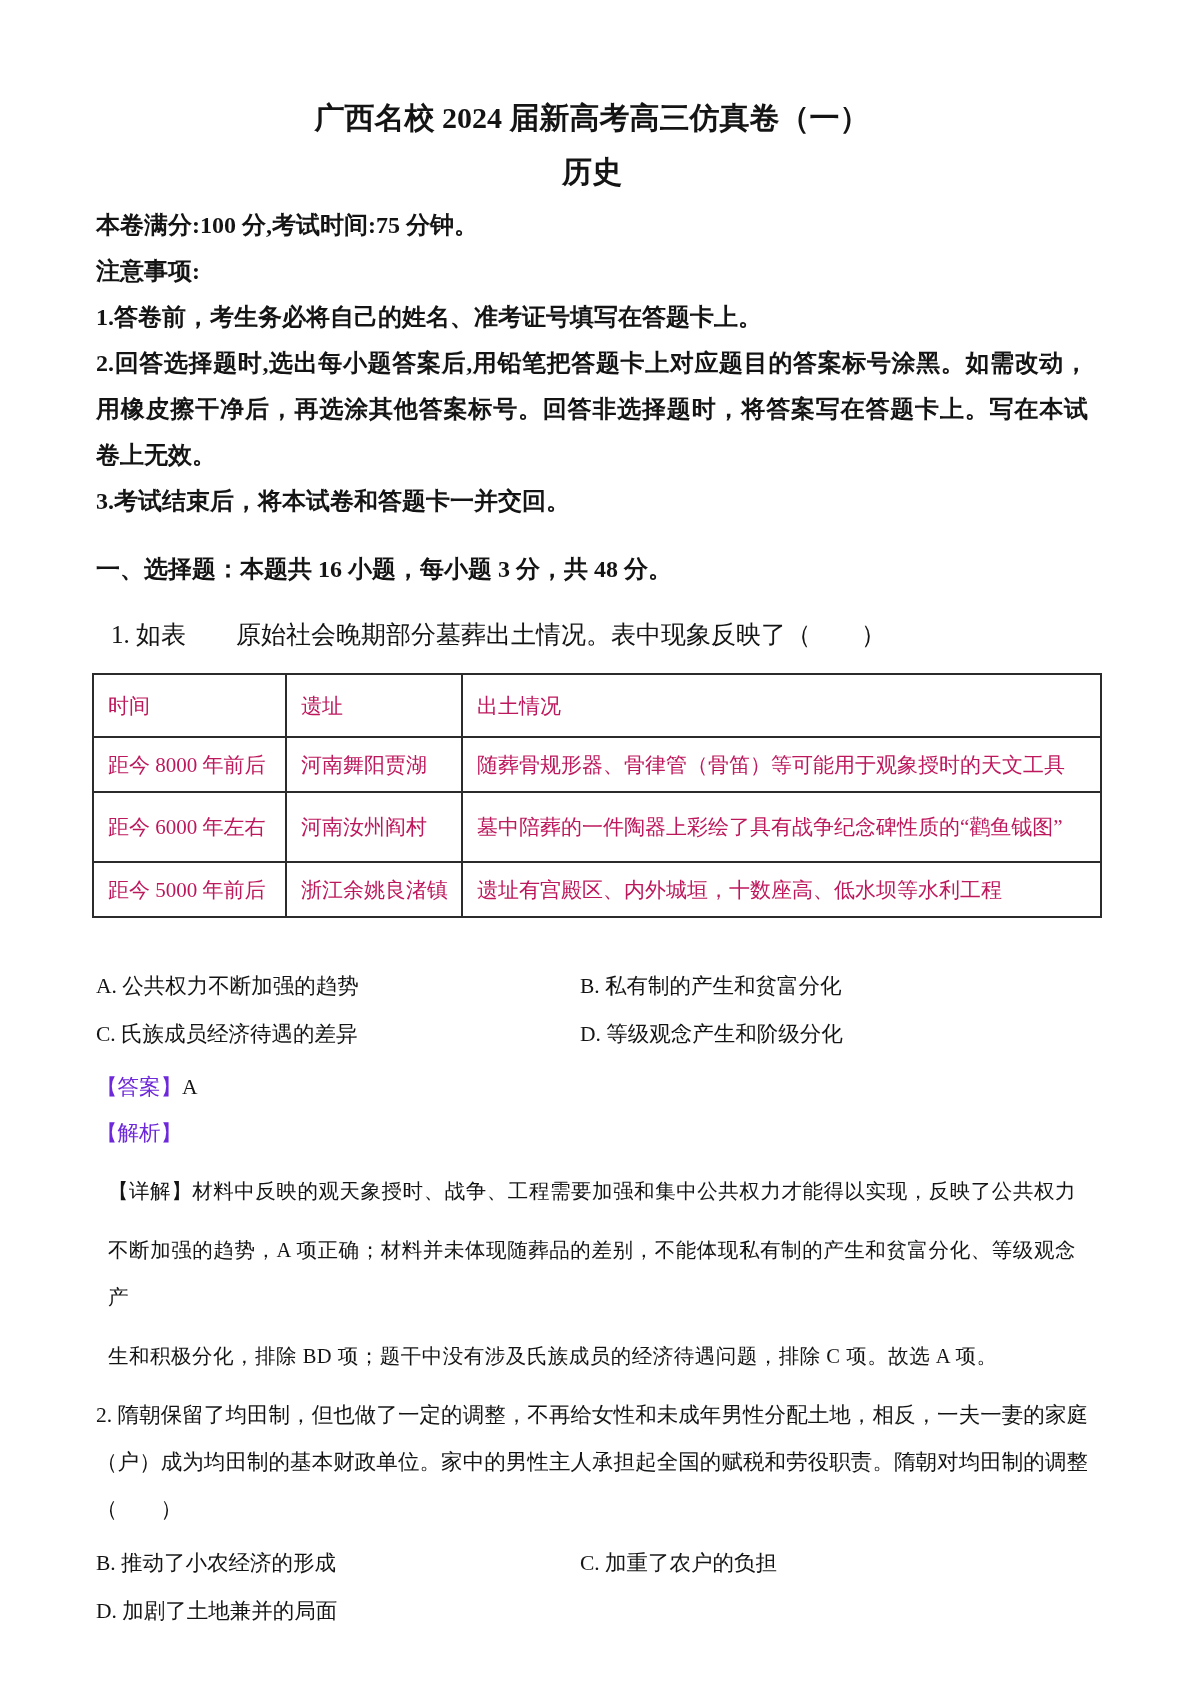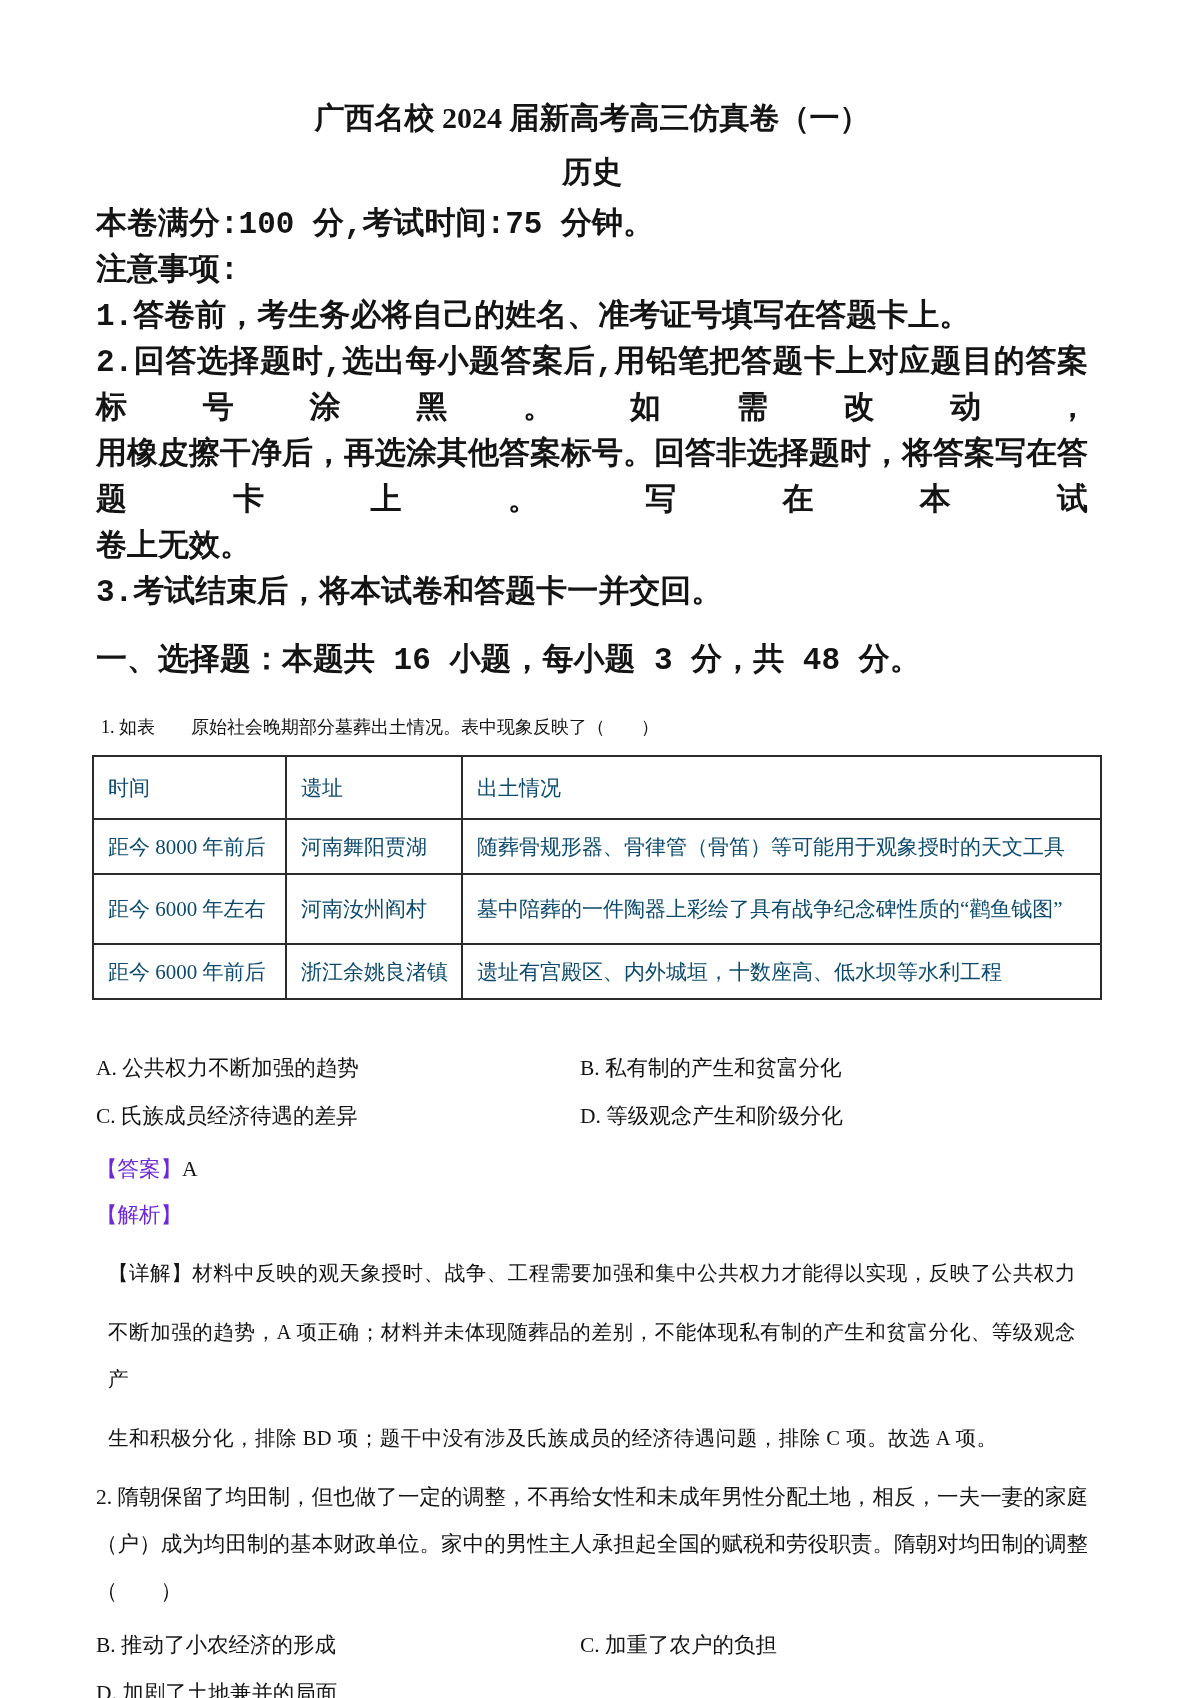--- a/index.html
+++ b/index.html
@@ -5,28 +5,28 @@
   html,body{margin:0;padding:0;}
   body{
     width:1200px;height:1698px;background:#ffffff;overflow:hidden;
     font-family:"Liberation Serif","DejaVu Serif",serif;
     color:#141414;
   }
   .page{width:992px;padding:98px 112px 0 96px;}
   .title{font-size:30px;line-height:40px;font-weight:bold;text-align:center;margin:0;}
   .subject{font-size:30px;line-height:40px;font-weight:bold;text-align:center;margin:14px 0 0 0;}
   .b{font-weight:bold;}
-  .line24{font-size:31px;line-height:46px;margin:0;font-family:Liberation Mono, monospace;}
-  .line21{font-size:18px;line-height:46px;margin:5px;}
+  .line24{font-size:24px;line-height:46px;margin:0;}
+  .line21{font-size:25px;line-height:46px;margin:15px;}
   .jline{text-align:justify;text-align-last:justify;}
   .section-head{margin-top:22px;}
   .q1stem{margin-top:20px;}
   .qtable{
     border-collapse:collapse;margin-top:2px;width:1010px;margin-left:-4px;
-    table-layout:fixed;font-size:21px;color:#0c4a6e;
+    table-layout:fixed;font-size:21px;color:#be185d;
   }
   .qtable td{
     border:2px solid #2b2b2b;padding:0 10px 0 14px;vertical-align:middle;
     box-sizing:border-box;overflow:hidden;white-space:nowrap;
   }
   .qtable col.c1{width:193px;}
   .qtable col.c2{width:176px;}
   .qtable tr.h{height:63px;}
   .qtable tr.r1{height:55px;}
   .qtable tr.r2{height:70px;}
@@ -81,21 +81,21 @@
       <td>距今 8000 年前后</td>
       <td>河南舞阳贾湖</td>
       <td>随葬骨规形器、骨律管（骨笛）等可能用于观象授时的天文工具</td>
     </tr>
     <tr class="r2">
       <td>距今 6000 年左右</td>
       <td>河南汝州阎村</td>
       <td>墓中陪葬的一件陶器上彩绘了具有战争纪念碑性质的“鹳鱼钺图”</td>
     </tr>
     <tr class="r3">
-      <td>距今 6000 年前后</td>
+      <td>距今 5000 年前后</td>
       <td>浙江余姚良渚镇</td>
       <td>遗址有宫殿区、内外城垣，十数座高、低水坝等水利工程</td>
     </tr>
   </tbody>
     </table>
 
   <div class="opts opts1">
     <span>A. 公共权力不断加强的趋势</span>
     <span>B. 私有制的产生和贫富分化</span>
     <span>C. 氏族成员经济待遇的差异</span>

